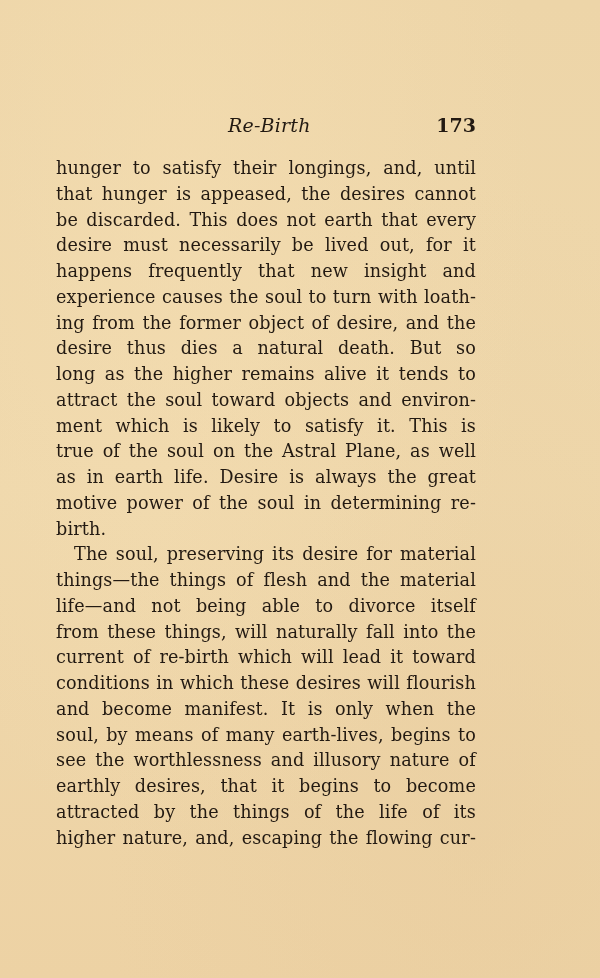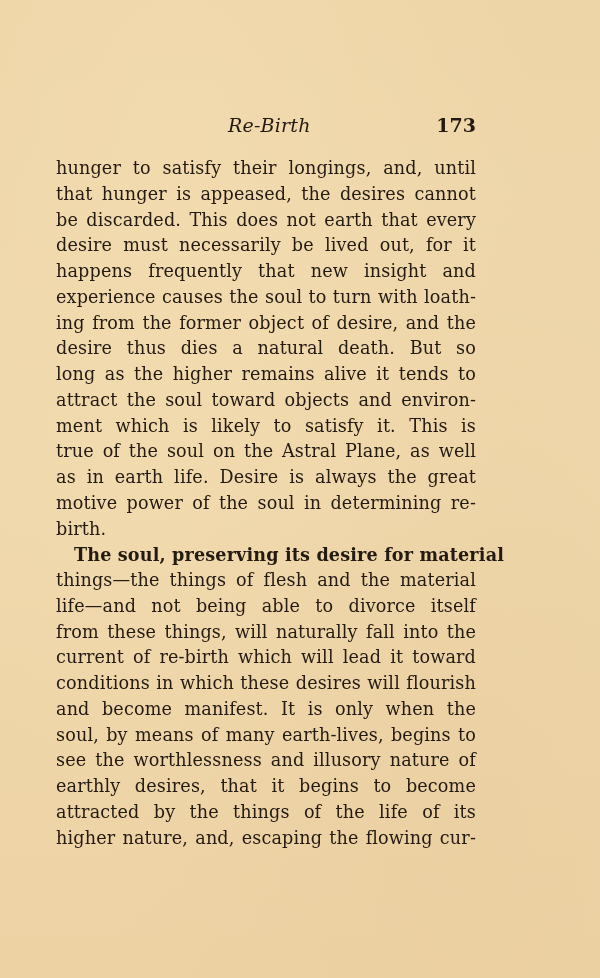--- a/index.html
+++ b/index.html
@@ -63,21 +63,20 @@
       white-space: nowrap;
       text-align: justify;
       text-align-last: justify;
       letter-spacing: 0.15px;
     }
     .line.last {
       text-align-last: left;
     }
     .line.indent {
       padding-left: 18px;
-      font-weight: bold;
     }
   </style>
 </head>
 <body>
 
 <div class="page">
   <div class="running-head">
     <span class="running-title">Re-Birth</span>
     <span class="page-number">173</span>
   </div>

